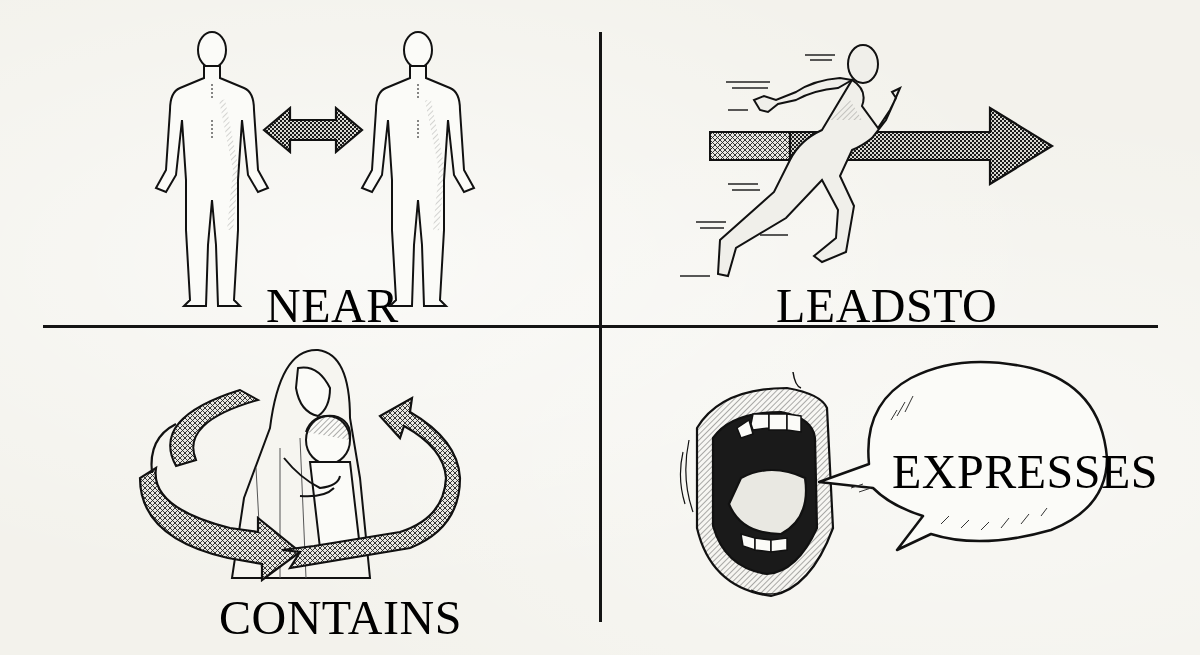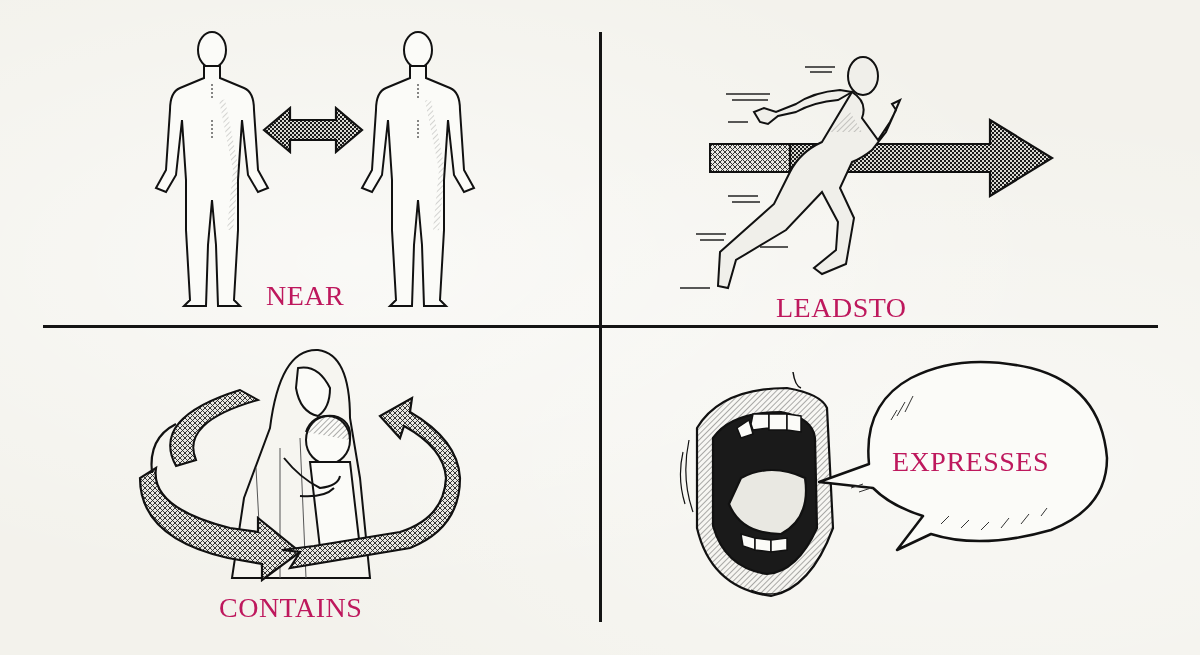--- a/index.html
+++ b/index.html
@@ -21,21 +21,21 @@
     position:absolute; left:43px; top:325px; width:1115px; height:3px; background:#141414;
   }
   .divider-v {
     position:absolute; left:599px; top:32px; width:3px; height:590px; background:#141414;
   }
   .quad { position:absolute; }
   .quad svg { position:absolute; left:0; top:0; overflow:visible; }
   .label {
     position:absolute;
     font-family:"Liberation Serif","DejaVu Serif",serif;
-    font-size:28px; letter-spacing:0.5px; color:#be185d;
+    font-size:48px; letter-spacing:0.5px; color:#000000;
     white-space:nowrap; line-height:1;
   }
 </style>
 </head>
 <body>
 
 <div class="paper"></div>
 
 <div class="divider-h"></div>
 <div class="divider-v"></div>
@@ -72,21 +72,21 @@
       <path d="M410 66 L410 78 L386 88 Q376 92 376 110 L372 170 L362 188 L372 192 L382 175 L388 120 L392 180 L392 230 L396 300 L390 306 L412 306 L414 245 L418 200 L422 245 L424 306 L446 306 L440 300 L444 230 L444 180 L448 120 L454 175 L464 192 L474 188 L464 170 L460 110 Q460 92 450 88 L426 78 L426 66 Z"></path>
       <path d="M418 84 L418 100 M418 120 L418 140" stroke-width="1" stroke-dasharray="2 2" fill="none"></path>
       <path d="M428 100 L442 170 L436 230" stroke="url(#hatch)" stroke-width="6" fill="none" opacity="0.5"></path>
     </g>
 
     <path d="M264 130 L290 108 L290 120 L336 120 L336 108 L362 130 L336 152 L336 140 L290 140 L290 152 Z" fill="url(#dots)" stroke="#111" stroke-width="2.2" stroke-linejoin="miter"></path>
   </svg>
   <div class="label" style="left:266px;top:282px;">NEAR</div>
 </div>
 
-<div class="quad" style="left:600px;top:12px;width:600px;height:381px;">
+<div class="quad" style="left:600px;top:0;width:600px;height:381px;">
   <svg width="600" height="325">
 
     <g>
       <rect x="110" y="132" width="80" height="28" fill="url(#xhatch)" stroke="#111" stroke-width="2"></rect>
       <path d="M190 132 L390 132 L390 108 L452 146 L390 184 L390 160 L190 160 Z" fill="url(#dots)" stroke="#111" stroke-width="2.2"></path>
     </g>
 
     <g stroke="#222" stroke-width="1.5">
       <line x1="205" y1="55" x2="235" y2="55"></line>
         <line x1="210" y1="60" x2="232" y2="60"></line>

